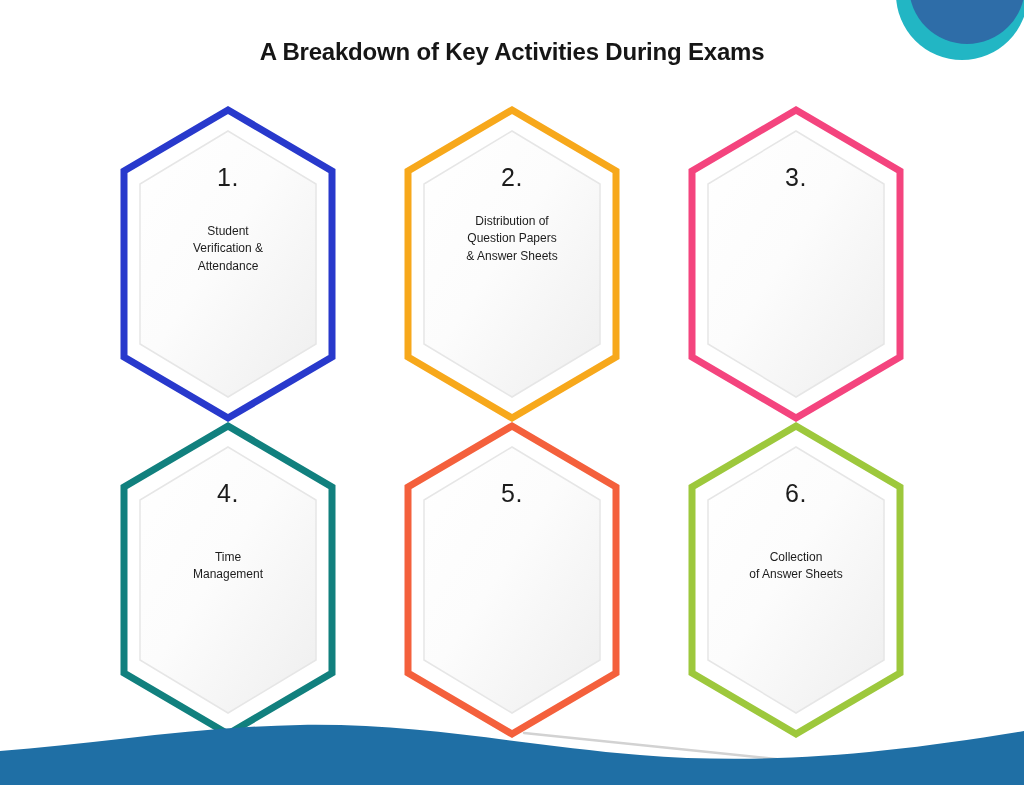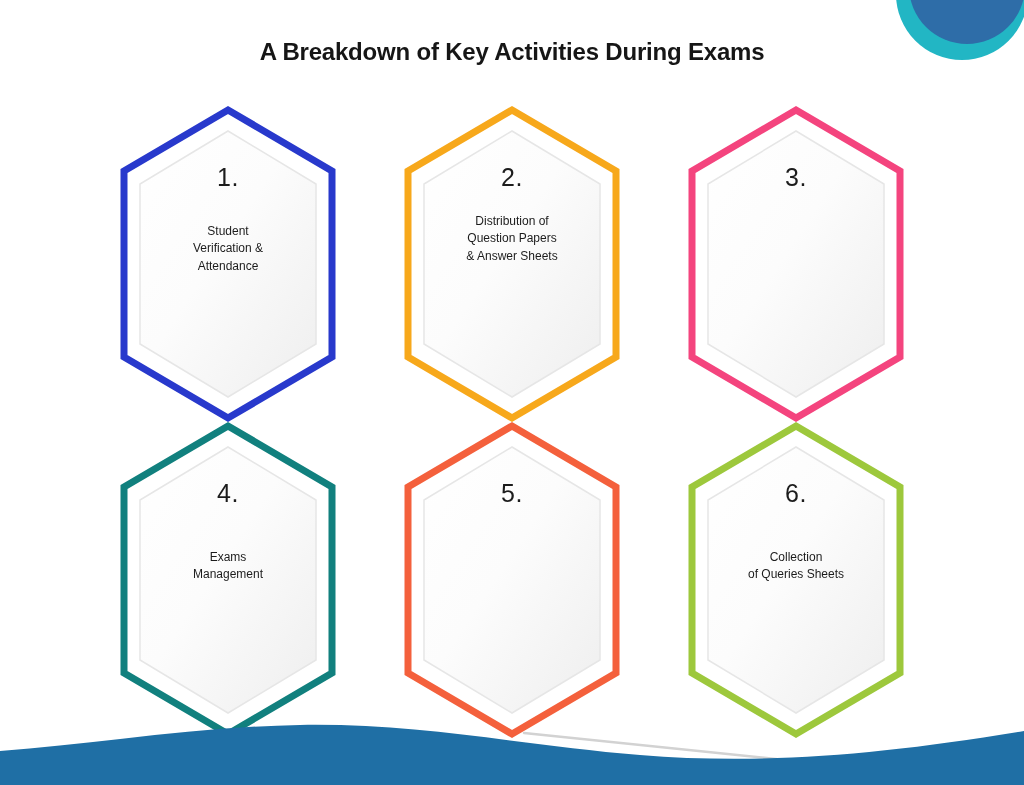--- a/index.html
+++ b/index.html
@@ -201,21 +201,21 @@
           <linearGradient id="ig4" x1="0" y1="0" x2="1" y2="1">
             <stop offset="0%" stop-color="#ffffff"></stop>
             <stop offset="45%" stop-color="#fcfcfc"></stop>
             <stop offset="100%" stop-color="#eeeeee"></stop>
           </linearGradient>
         </defs>
         <polygon points="134,26 222,79 222,239 134,292 46,239 46,79" fill="url(#ig4)" stroke="#e6e6e6" stroke-width="1.5"></polygon>
         <polygon points="134,5 238,66 238,252 134,313 30,252 30,66" fill="none" stroke="#11807e" stroke-width="7" stroke-linejoin="miter"></polygon>
       </svg>
       <div class="hex-text hex-num">4.</div>
-      <div class="hex-text hex-label">Exams
+      <div class="hex-text hex-label">Time
 Management</div>
     </div>
 
     <div class="hex-cell" id="hex-5">
       <svg class="hex-svg" viewBox="0 0 268 318" xmlns="http://www.w3.org/2000/svg">
         <defs>
           <linearGradient id="ig5" x1="0" y1="0" x2="1" y2="1">
             <stop offset="0%" stop-color="#ffffff"></stop>
             <stop offset="45%" stop-color="#fcfcfc"></stop>
             <stop offset="100%" stop-color="#eeeeee"></stop>
@@ -234,21 +234,21 @@
             <stop offset="0%" stop-color="#ffffff"></stop>
             <stop offset="45%" stop-color="#fcfcfc"></stop>
             <stop offset="100%" stop-color="#eeeeee"></stop>
           </linearGradient>
         </defs>
         <polygon points="134,26 222,79 222,239 134,292 46,239 46,79" fill="url(#ig6)" stroke="#e6e6e6" stroke-width="1.5"></polygon>
         <polygon points="134,5 238,66 238,252 134,313 30,252 30,66" fill="none" stroke="#9dc83c" stroke-width="7" stroke-linejoin="miter"></polygon>
       </svg>
       <div class="hex-text hex-num">6.</div>
       <div class="hex-text hex-label">Collection
-of Queries Sheets</div>
+of Answer Sheets</div>
     </div>
 
   </div>
 
   <svg id="accent-line" viewBox="0 0 1024 785" xmlns="http://www.w3.org/2000/svg">
     <line x1="524" y1="733" x2="785" y2="760" stroke="#d2d2d2" stroke-width="2.5" stroke-linecap="round"></line>
   </svg>
 
   <div id="bottom-wave">
     <svg width="1024" height="80" viewBox="0 0 1024 80" preserveAspectRatio="none" xmlns="http://www.w3.org/2000/svg">

